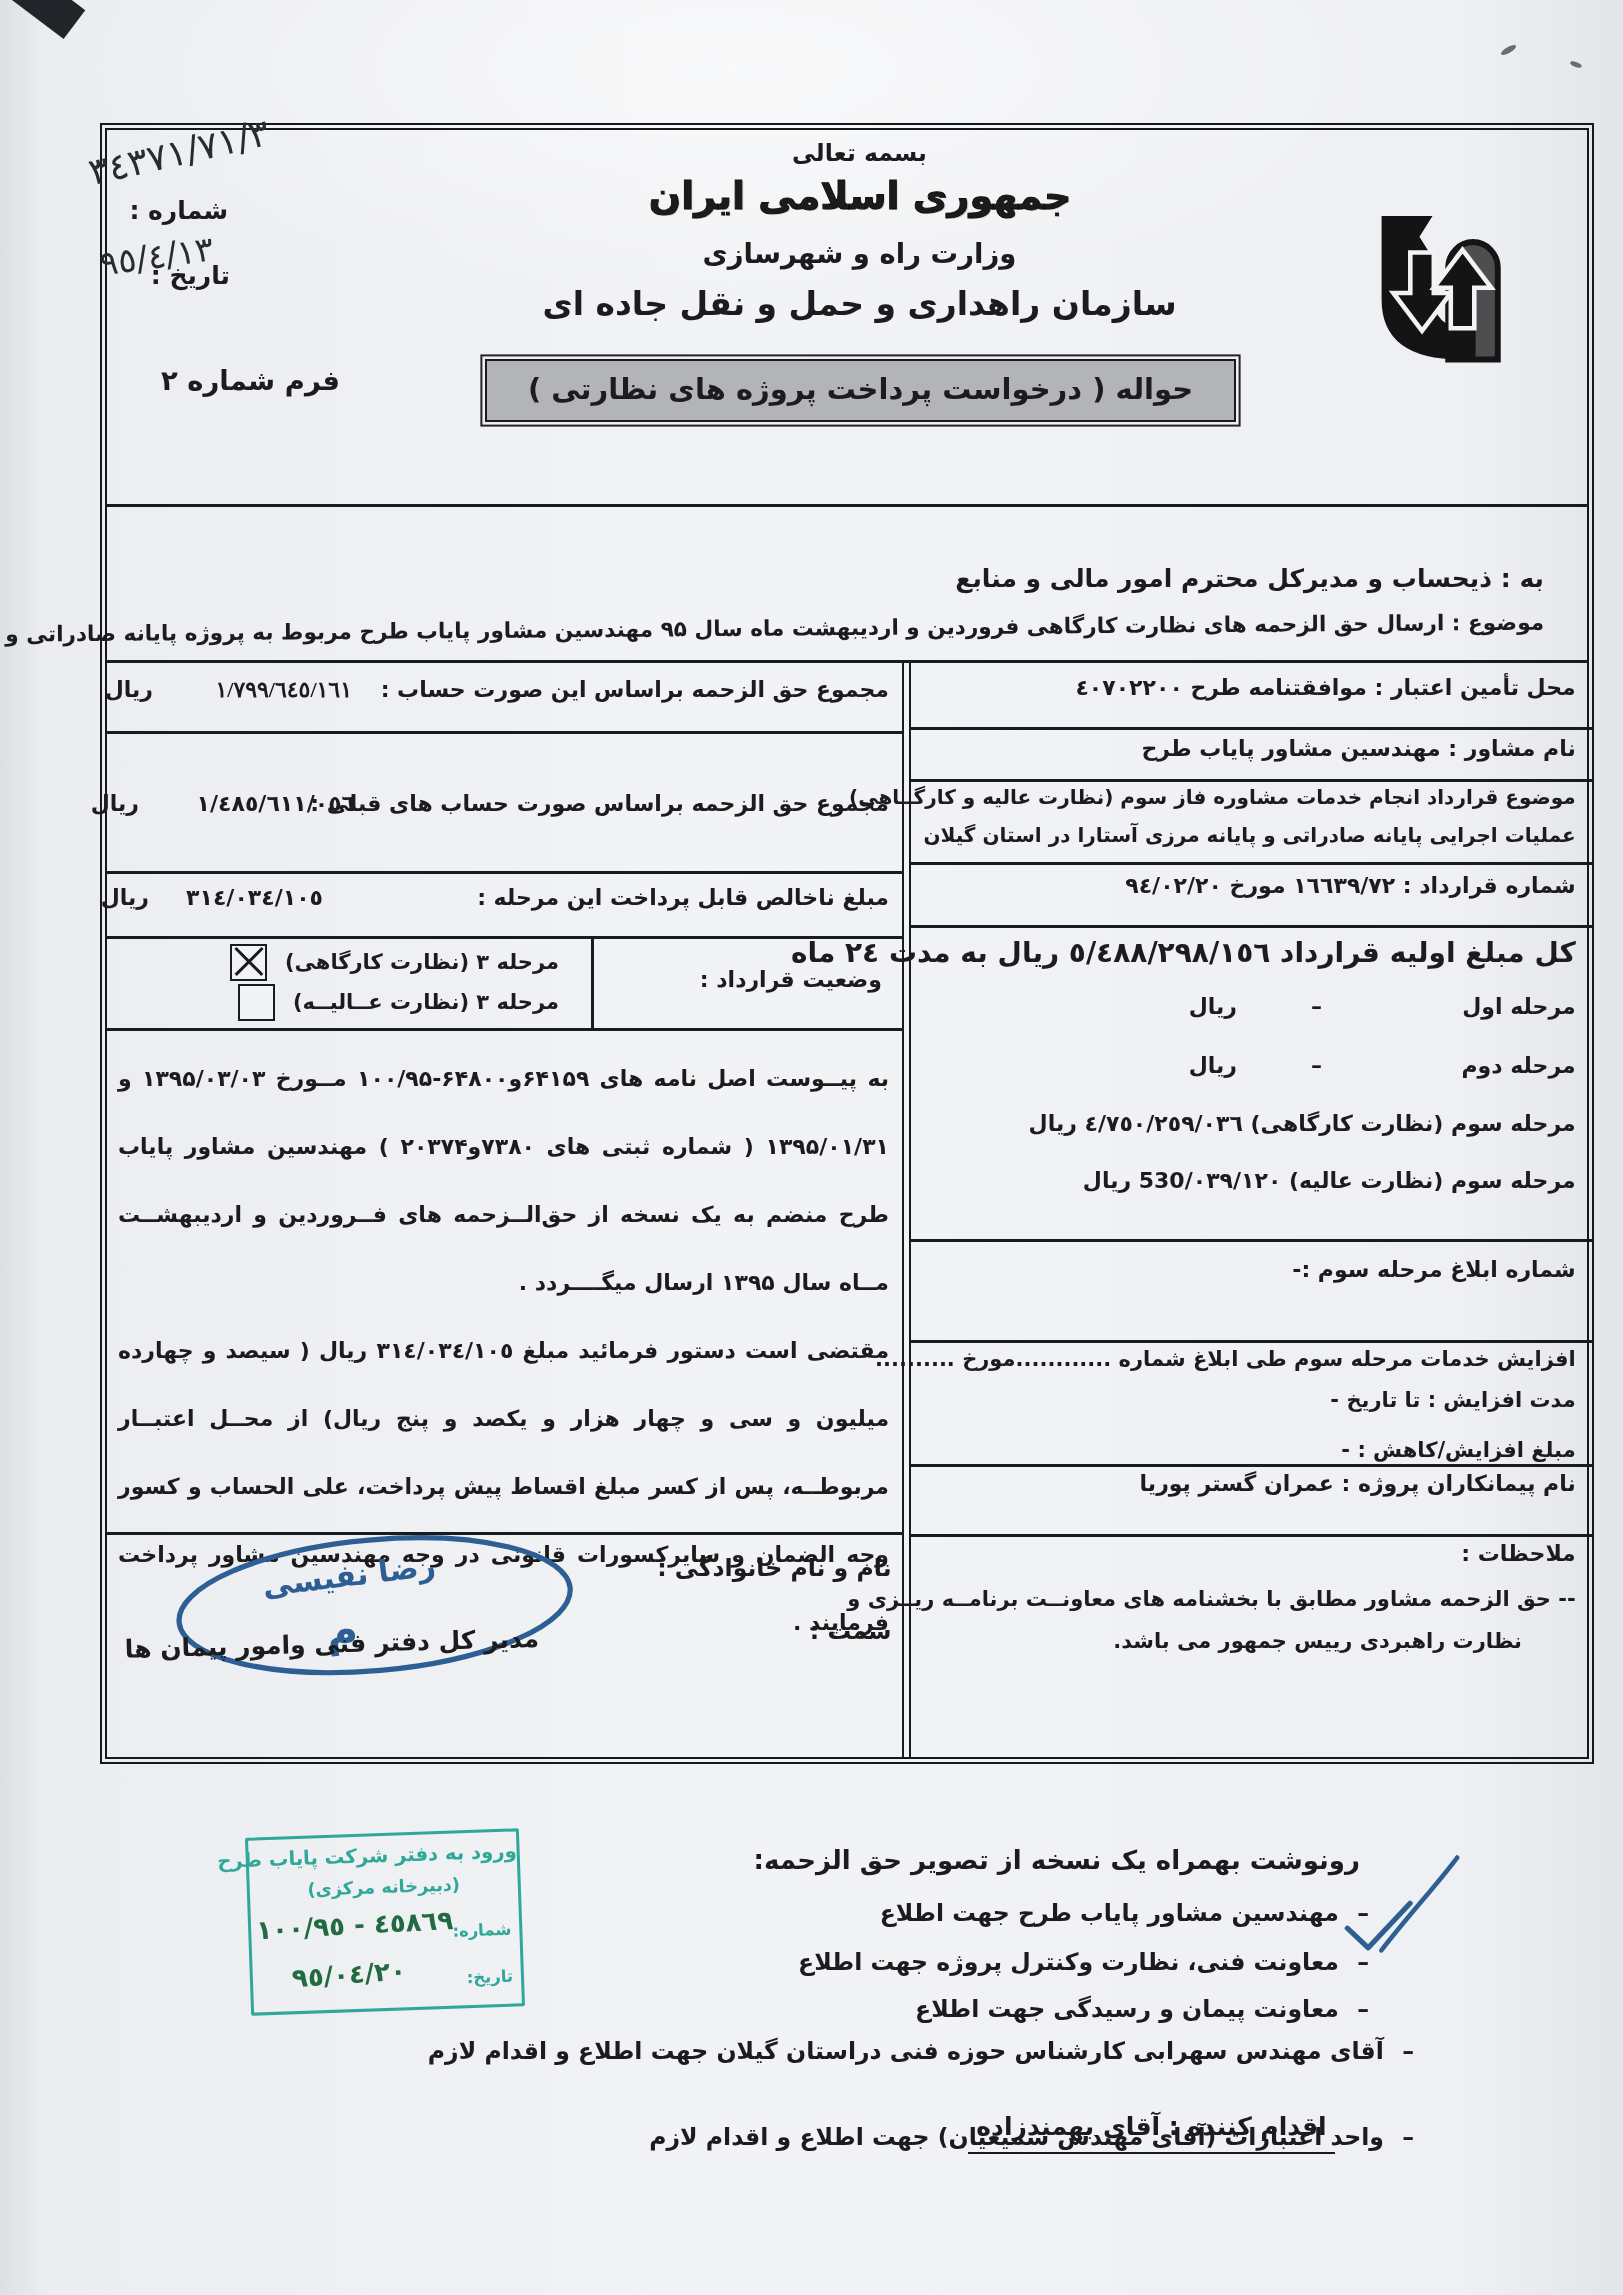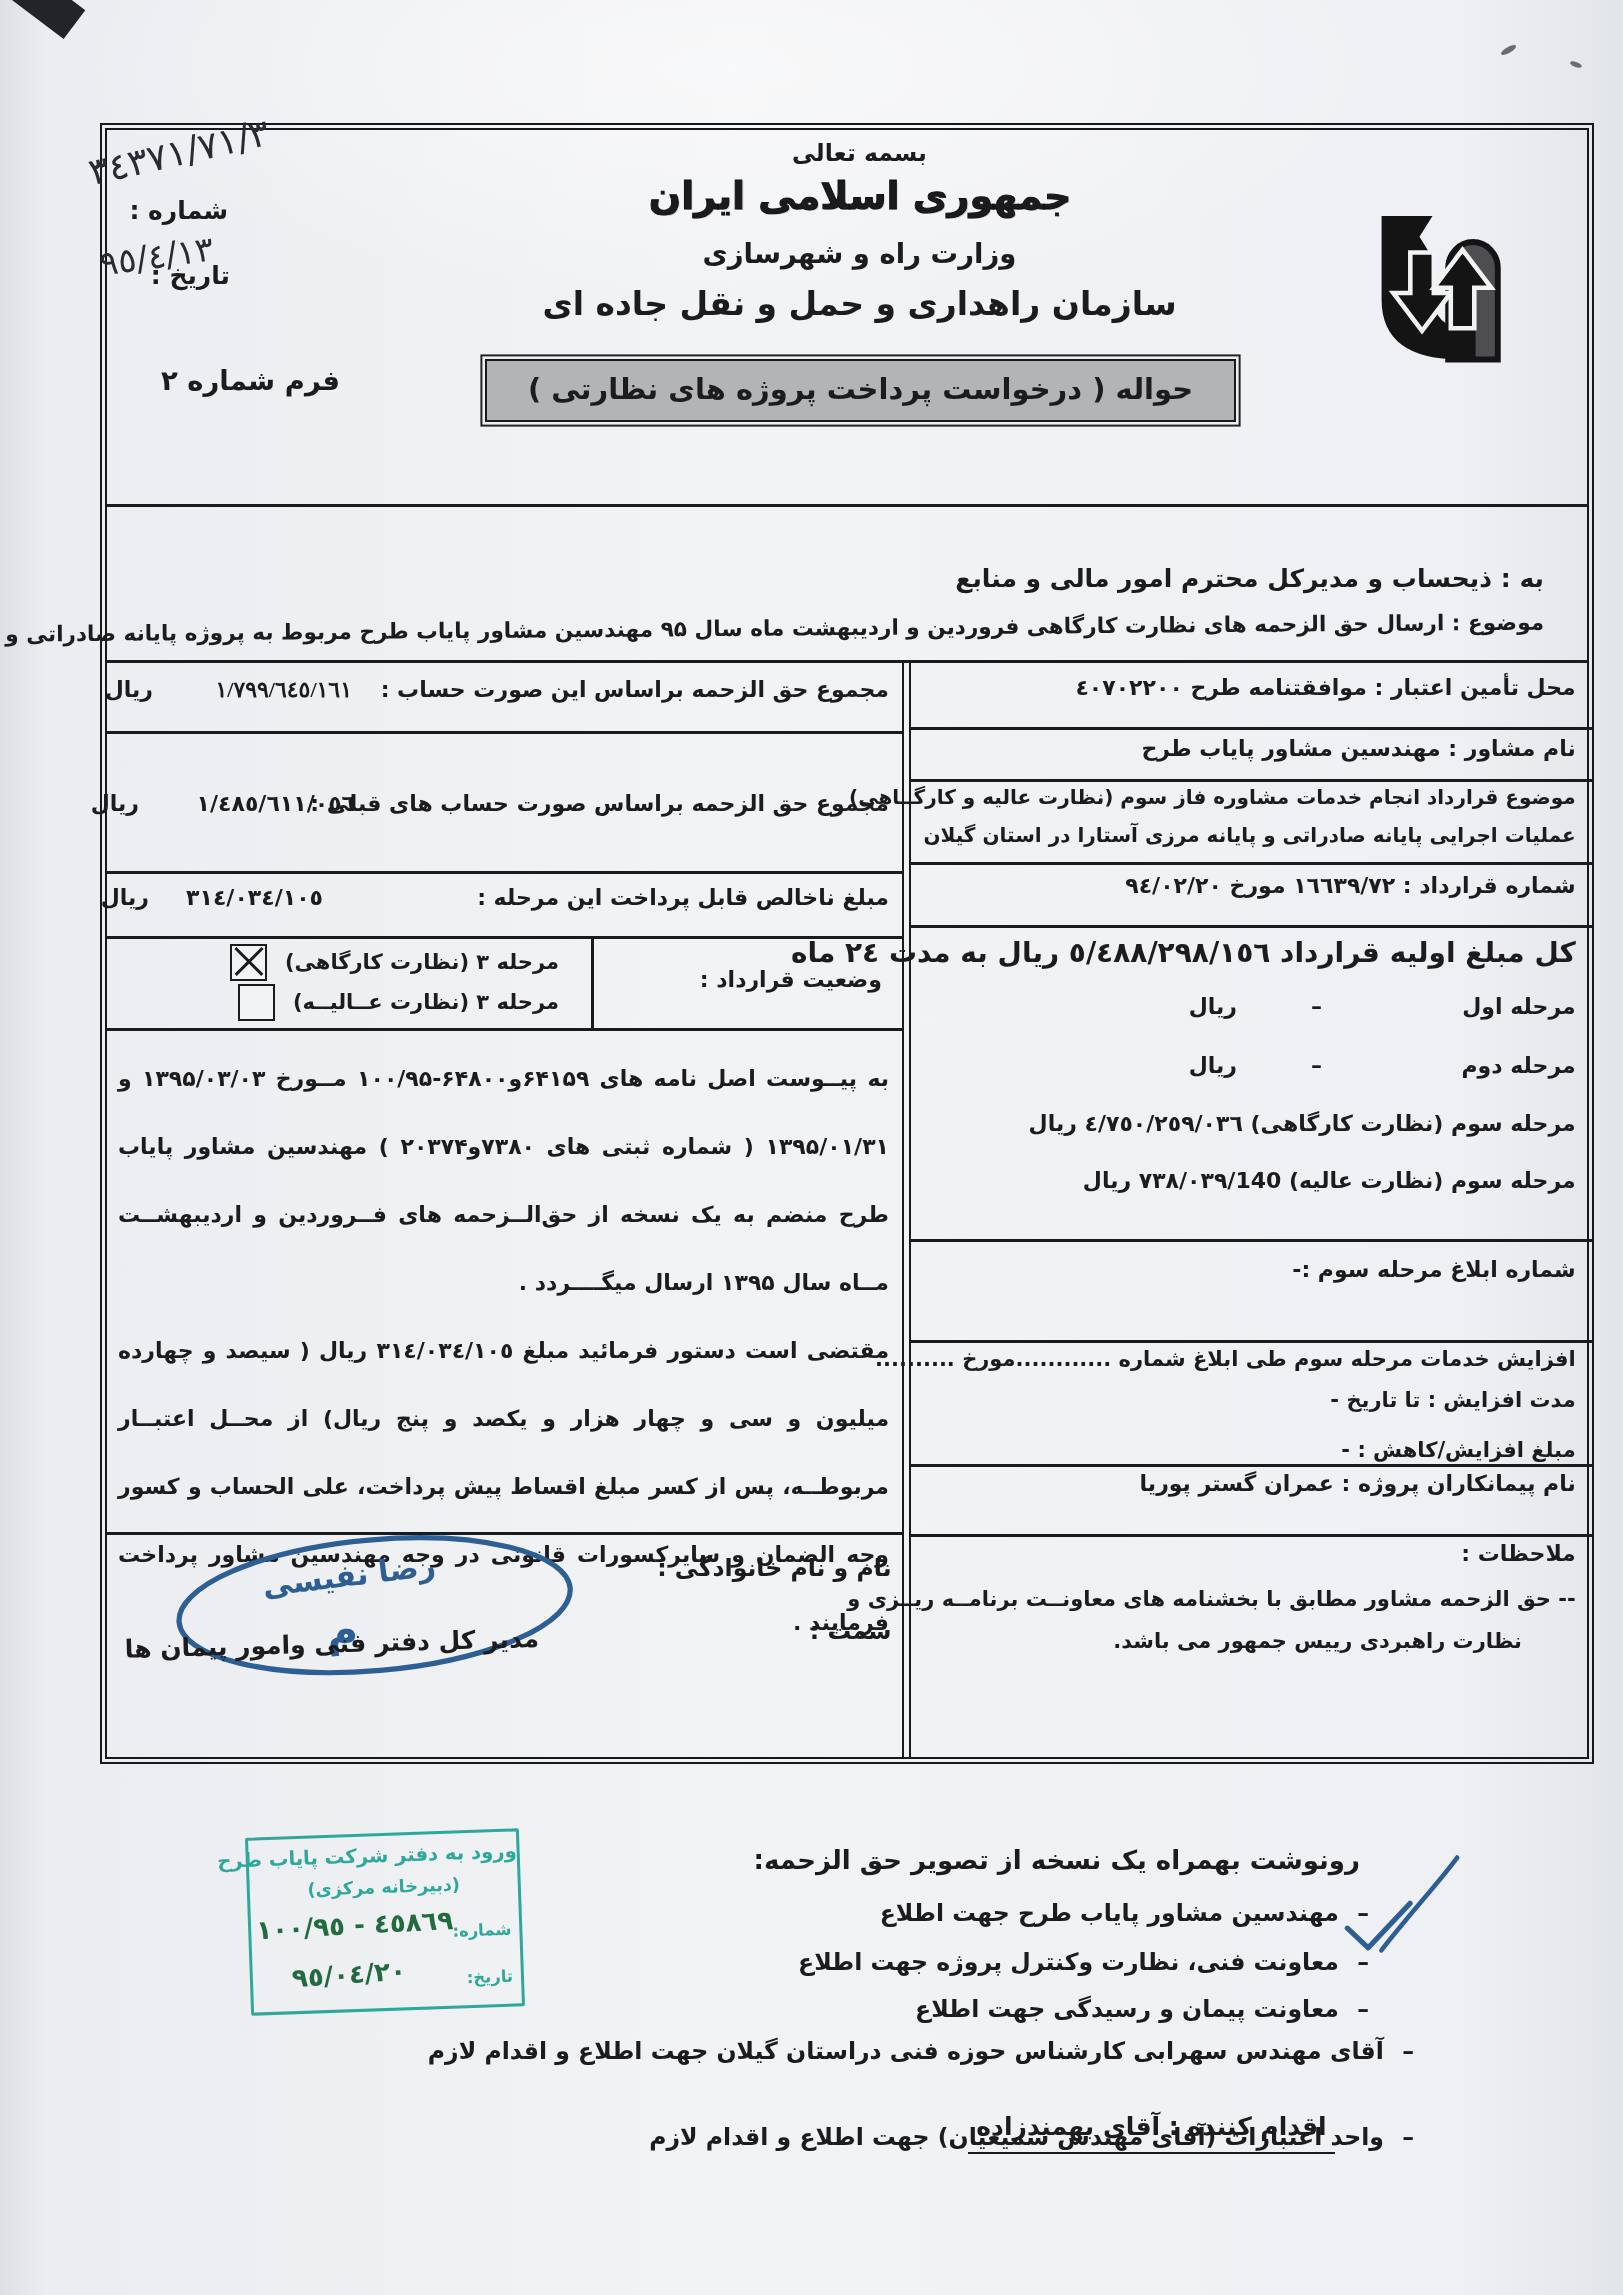--- a/index.html
+++ b/index.html
@@ -155,21 +155,21 @@
     <span>مرحله اول</span>
     <span class="dash">–</span>
     <span class="unit">ریال</span>
   </div>
   <div class="t rr" style="top:1053px;">
     <span>مرحله دوم</span>
     <span class="dash">–</span>
     <span class="unit">ریال</span>
   </div>
   <div class="t rr" style="top:1111px;">مرحله سوم (نظارت کارگاهی) ٤/٧٥٠/٢٥٩/٠٣٦ ریال</div>
-  <div class="t rr" style="top:1168px;">مرحله سوم (نظارت عالیه) ٧٣٨/٠٣٩/140  ریال</div>
+  <div class="t rr" style="top:1168px;">مرحله سوم (نظارت عالیه) 530/٠٣٩/١٢٠  ریال</div>
   <div class="t rr" style="top:1257px;">شماره ابلاغ مرحله سوم :-</div>
   <div class="t rr" style="top:1347px;font-size:21px;">افزایش خدمات مرحله سوم طی ابلاغ شماره ............مورخ ..........</div>
   <div class="t rr" style="top:1388px;font-size:21px;">مدت افزایش : تا تاریخ -</div>
   <div class="t rr" style="top:1426px;font-size:21px;margin-top:12px;">مبلغ افزایش/کاهش :  -</div>
   <div class="t rr" style="top:1471px;">نام پیمانکاران پروژه : عمران گستر پوریا</div>
   <div class="t rr" style="top:1541px;">ملاحظات :</div>
   <div class="t rr" style="top:1587px;font-size:21px;">-- حق الزحمه مشاور مطابق با بخشنامه های معاونــت برنامــه ریــزی و</div>
   <div class="t rr" style="top:1629px;font-size:21px;padding-right:72px;">نظارت راهبردی رییس جمهور می باشد.</div>
 
   <div class="t lr" style="top:677px;">

